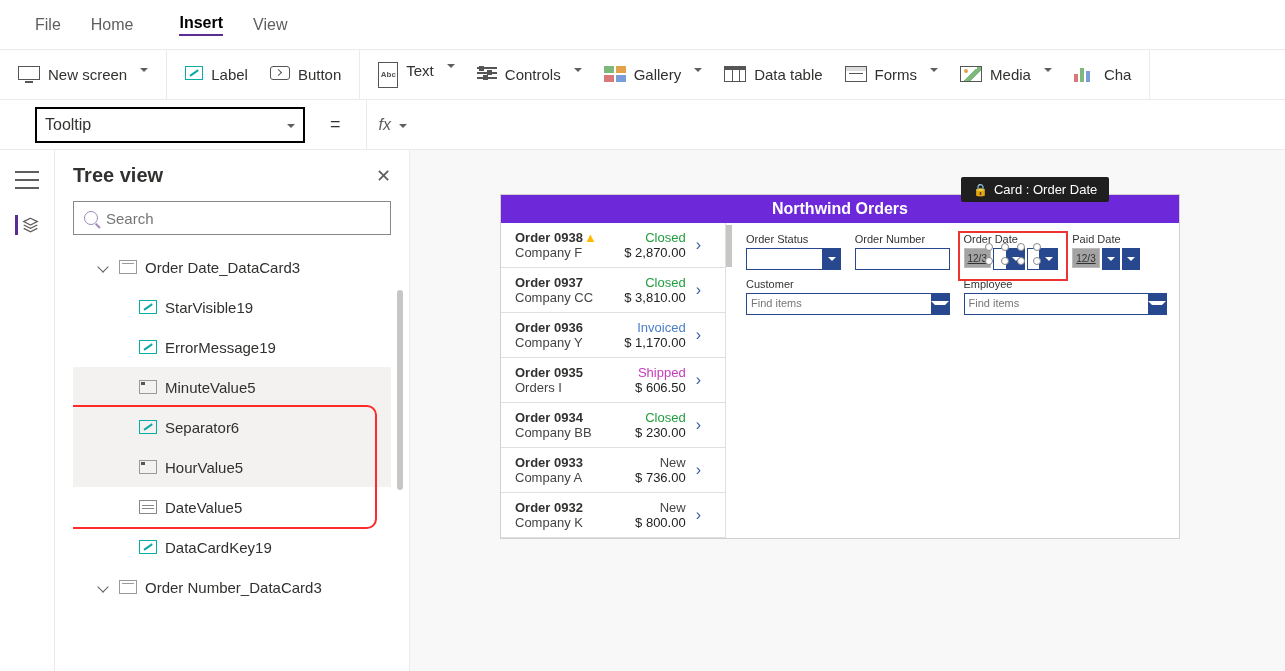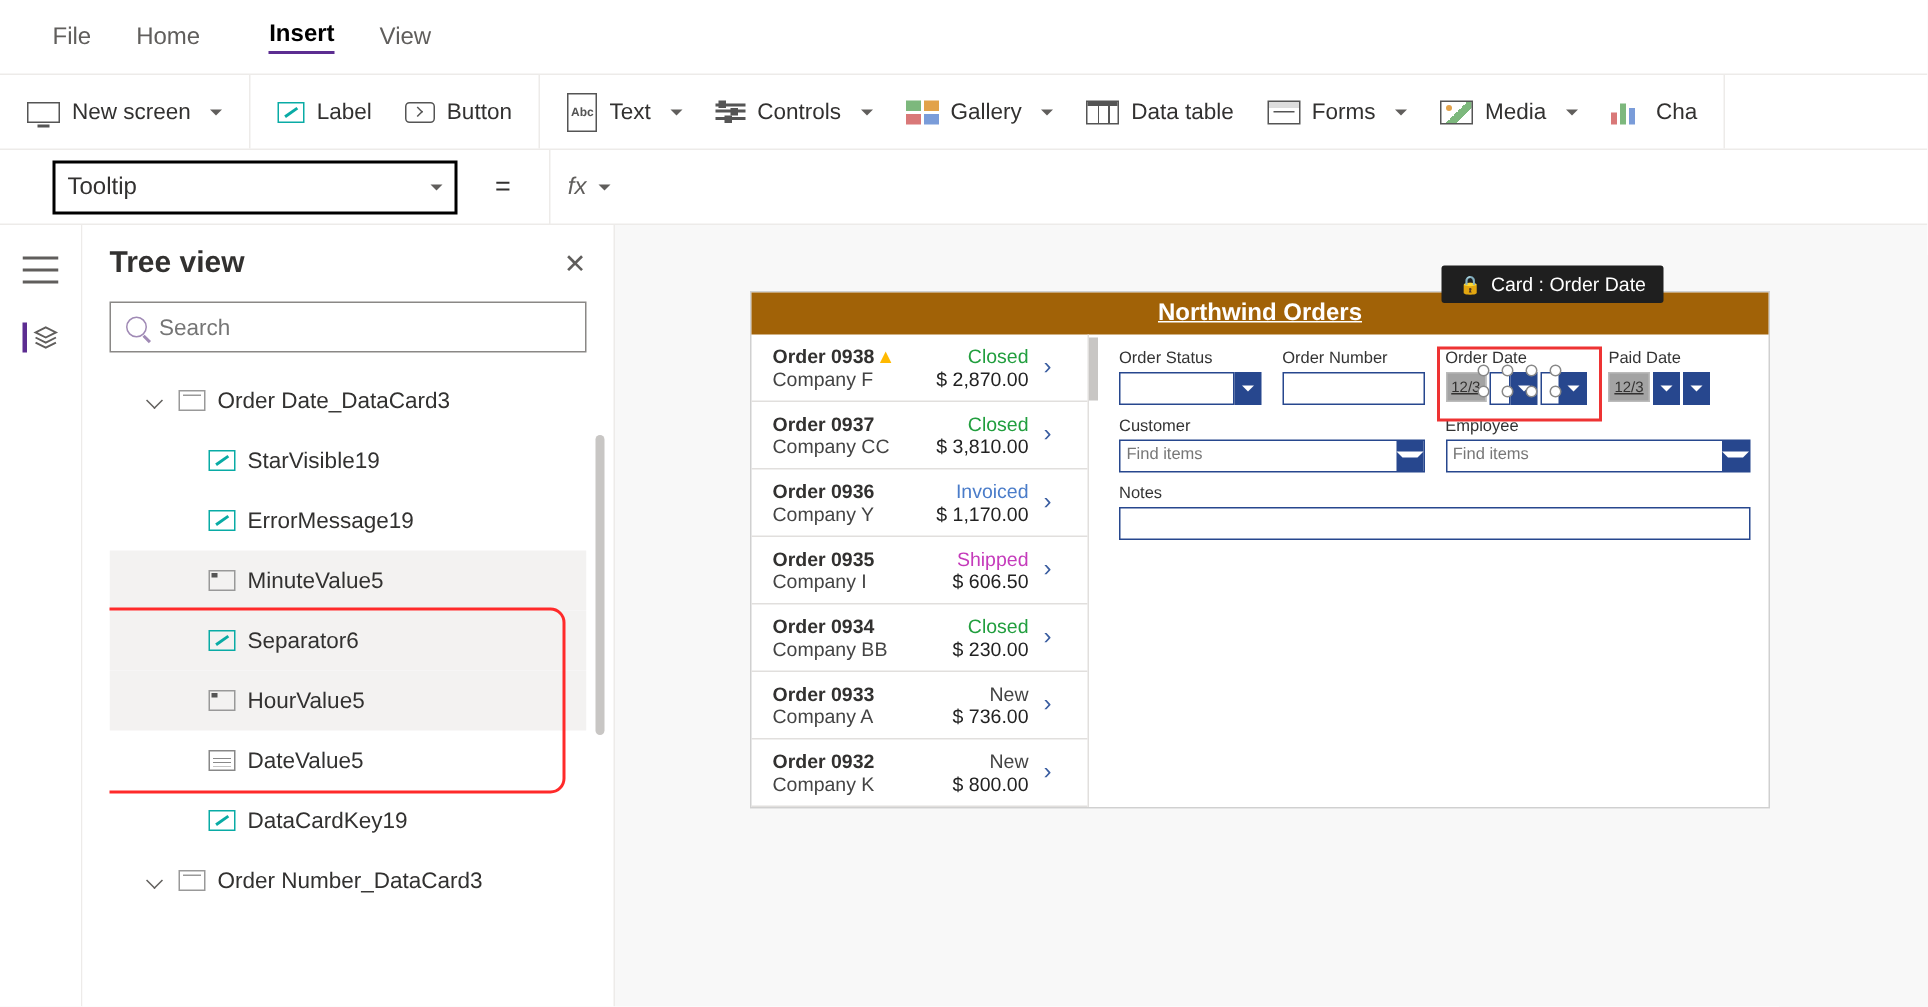--- a/index.html
+++ b/index.html
@@ -6,21 +6,21 @@
 body { width: 1285px; height: 671px; background: #fff; overflow: hidden; font-size: 14px; color: #323130; }
 
 
 .menubar { height: 50px; display: flex; align-items: center; padding: 0 35px; gap: 30px; border-bottom: 1px solid #edebe9; }
 .menubar span { font-size: 16px; color: #605e5c; cursor: pointer; }
 .menubar .active { color: #000; font-weight: 600; border-bottom: 2px solid #5c2d91; padding-bottom: 2px; margin-left: 16px; }
 
 
 .ribbon { height: 50px; display: flex; align-items: center; border-bottom: 1px solid #edebe9; }
 .ribbon .group { display: flex; align-items: center; height: 100%; border-right: 1px solid #edebe9; padding: 0 18px; gap: 22px; }
-.ribbon .item { display: flex; align-items: center; gap: 8px; font-size: 15px; color: #323130; cursor: pointer; white-space: nowrap; }
+.ribbon .item { display: flex; gap: 8px; font-size: 15px; color: #323130; cursor: pointer; white-space: nowrap; }
 .ico { width: 20px; height: 16px; display: inline-block; }
 .chev::after { content: ""; margin-left: 5px; border: 4px solid transparent; border-top-color: #605e5c; display: inline-block; transform: translateY(2px); }
 
 
 .formula-row { height: 50px; display: flex; align-items: center; border-bottom: 1px solid #edebe9; padding: 0 0 0 35px; gap: 15px; }
 .prop-select { width: 270px; height: 36px; border: 2px solid #000; font-size: 16px; padding: 0 8px; display: flex; align-items: center; justify-content: space-between; }
 .eq { font-size: 18px; padding: 0 10px; }
 .fx-bar { flex: 1; height: 50px; border-left: 1px solid #edebe9; display: flex; align-items: center; padding: 0 12px; font-style: italic; color: #605e5c; font-size: 16px; }
 
 
@@ -52,21 +52,21 @@
 .tree-icon.form { position: relative; }
 .tree-icon.form::before { content: ""; position: absolute; left:2px; top:2px; right:2px; bottom:2px; border-top:1px solid #999; }
 .tree-icon.cal { position: relative; border-color: #888; }
 .tree-icon.cal::before { content:""; position:absolute; inset:4px 2px 2px 2px; background:repeating-linear-gradient(#888 0 1px, transparent 1px 3px); }
 
 .panel .scrollbar { position: absolute; right: 6px; top: 140px; width: 6px; height: 200px; background: #c8c6c4; border-radius: 3px; }
 
 
 .canvas { flex: 1; background: #f8f8f8; padding: 44px 0 0 90px; position: relative; }
 .app { width: 680px; background: #fff; border: 1px solid #d0d0d0; }
-.app-title { background: #a16207; color: #fff; text-align: center; font-weight: 700; font-size: 16px; padding: 5px 0; text-decoration: underline; }
+.app-title { background: #6d28d9; color: #fff; text-align: center; font-weight: 700; font-size: 16px; padding: 5px 0; }
 .app-body { display: flex; }
 .orders-list { width: 225px; border-right: 1px solid #e1dfdd; }
 .order-row { border-bottom: 1px solid #e1dfdd; padding: 7px 24px 7px 14px; display: flex; align-items: center; position: relative; }
 .order-row .txtcol { flex: 1; }
 .order-row .name { font-weight: 700; font-size: 13px; }
 .order-row .name .warn { color: #ffb900; margin-left: 1px; }
 .order-row .company { font-size: 13px; color: #444; }
 .order-row .right { text-align: right; width: 70px; }
 .order-row .status { font-size: 13px; }
 .order-row .price { font-size: 13px; color: #222; }
@@ -310,21 +310,21 @@
                 </div>
                 <div class="right">
                   <div class="status st-invoiced">Invoiced</div>
                   <div class="price">$ 1,170.00</div>
                 </div>
                 <div class="go">›</div>
               </div>
               <div class="order-row">
                 <div class="txtcol">
                   <div class="name">Order 0935</div>
-                  <div class="company">Company I</div>
+                  <div class="company">Orders I</div>
                 </div>
                 <div class="right">
                   <div class="status st-shipped">Shipped</div>
                   <div class="price">$ 606.50</div>
                 </div>
                 <div class="go">›</div>
               </div>
               <div class="order-row">
                 <div class="txtcol">
                   <div class="name">Order 0934</div>
@@ -410,24 +410,20 @@
                 </div>
               </div>
             <div class="fg" style="flex:1.1;">
                 <label>Employee</label>
                 <div class="find">
                   <span>Find items</span>
                   <div class="dd"></div>
                 </div>
               </div>
           </div>
-          <div class="fg">
-              <label>Notes</label>
-              <div class="notes-inp"></div>
-            </div>
         </div>
       </div>
       <div class="sel-border"></div>
       <div class="sel-handles">
         <span style="top:-4px;left:-4px;"></span>
           <span style="top:-4px;left:12px;"></span>
           <span style="top:-4px;left:28px;"></span>
           <span style="top:-4px;left:44px;"></span>
         <span style="top:10px;left:-4px;"></span>
           <span style="top:10px;left:12px;"></span>

